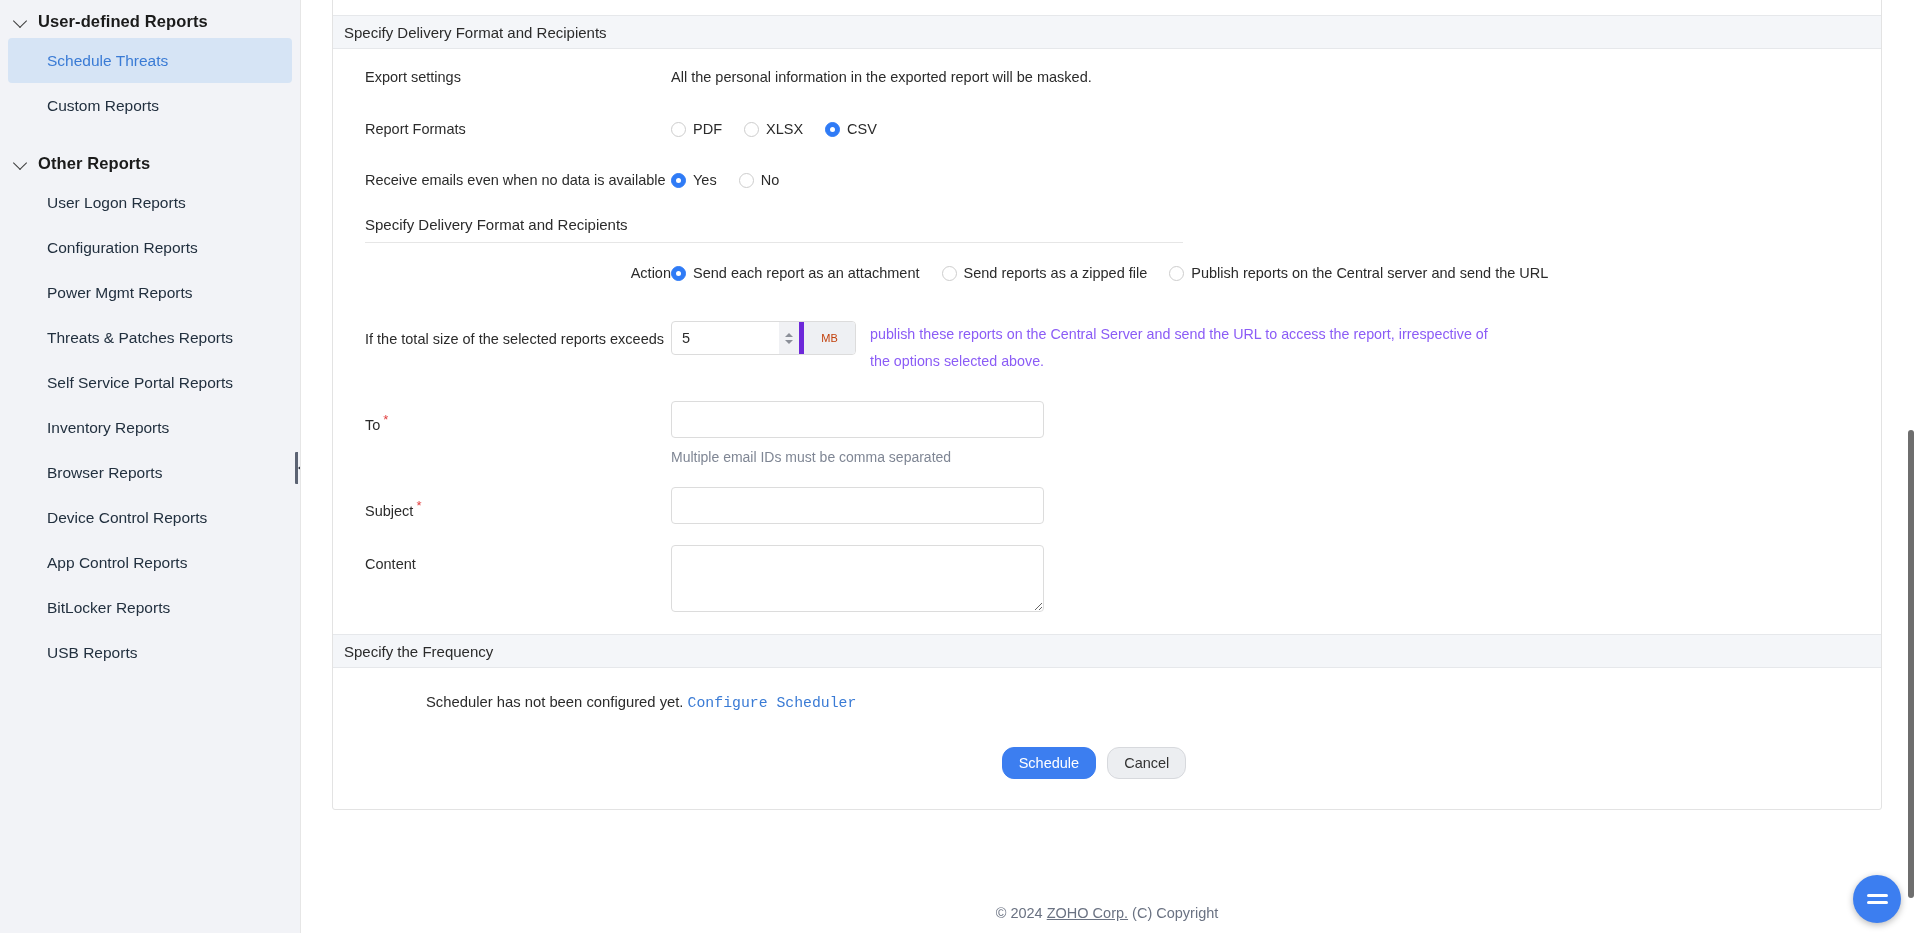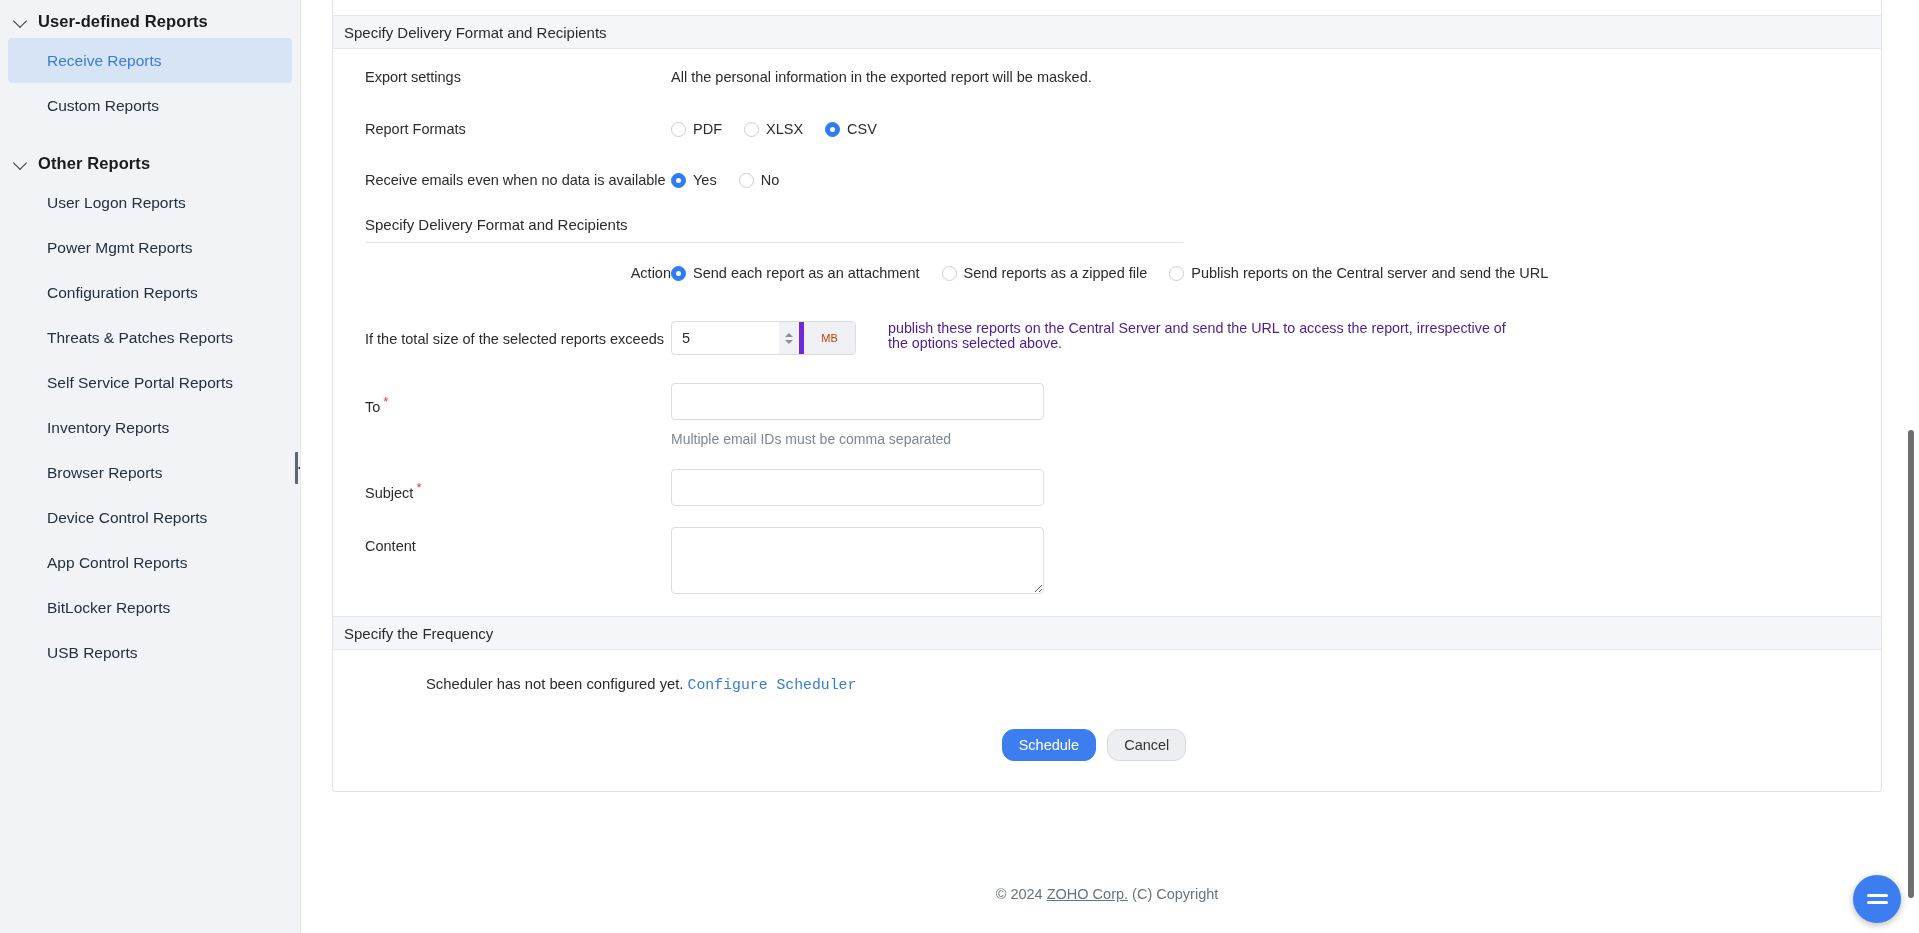--- a/index.html
+++ b/index.html
@@ -241,25 +241,25 @@
     flex: 0 0 56px;
     background: #eef0f3;
     border-left: 5px solid #6d28d9;
     display: flex;
     align-items: center;
     justify-content: center;
     color: #c2410c;
     font-size: 11px;
   }
   .note-inline {
-    margin-left: 32px;
+    margin-left: 14px;
     max-width: 640px;
     font-size: 14.3px;
-    color: #4c1d95;
-    line-height: 15px;
+    color: #8b5cf6;
+    line-height: 27px;
   }
 
   .text-input {
     width: 373px;
     height: 37px;
     border: 1px solid #dcdcdc;
     border-radius: 4px;
     background: #fff;
     outline: none;
     padding: 0 10px;
@@ -310,21 +310,21 @@
     cursor: pointer;
     border: 1px solid transparent;
   }
   .btn-primary { background: #3c7ef0; color: #fff; border-color: #3c7ef0; }
   .btn-secondary { background: #eceef1; color: #333; border: 1px solid #d7d9dd; }
 
   .footer {
     position: absolute;
     left: 31px;
     width: 1550px;
-    top: 886px;
+    top: 905px;
     text-align: center;
     font-size: 14.5px;
     color: #6a7282;
   }
   .footer .zoho { color: #6a7282; text-decoration: underline; cursor: pointer; }
 
   
   .v-scrollbar {
     position: absolute;
     right: 3px;
@@ -367,42 +367,42 @@
 <div id="app">
 
   <nav class="sidebar">
 
     <div class="nav-group">
       <div class="nav-group-header">
         <span class="chev"></span>
         <span>User-defined Reports</span>
       </div>
       <div class="nav-item active">
-        <span>Receive Reports</span>
+        <span>Schedule Threats</span>
       </div>
       <div class="nav-item">
         <span>Custom Reports</span>
       </div>
     </div>
 
     <div class="group-gap"></div>
 
     <div class="nav-group">
       <div class="nav-group-header">
         <span class="chev"></span>
         <span>Other Reports</span>
       </div>
       <div class="nav-item">
         <span>User Logon Reports</span>
       </div>
       <div class="nav-item">
+        <span>Configuration Reports</span>
+      </div>
+      <div class="nav-item">
         <span>Power Mgmt Reports</span>
-      </div>
-      <div class="nav-item">
-        <span>Configuration Reports</span>
       </div>
       <div class="nav-item">
         <span>Threats &amp; Patches Reports</span>
       </div>
       <div class="nav-item">
         <span>Self Service Portal Reports</span>
       </div>
       <div class="nav-item">
         <span>Inventory Reports</span>
       </div>

